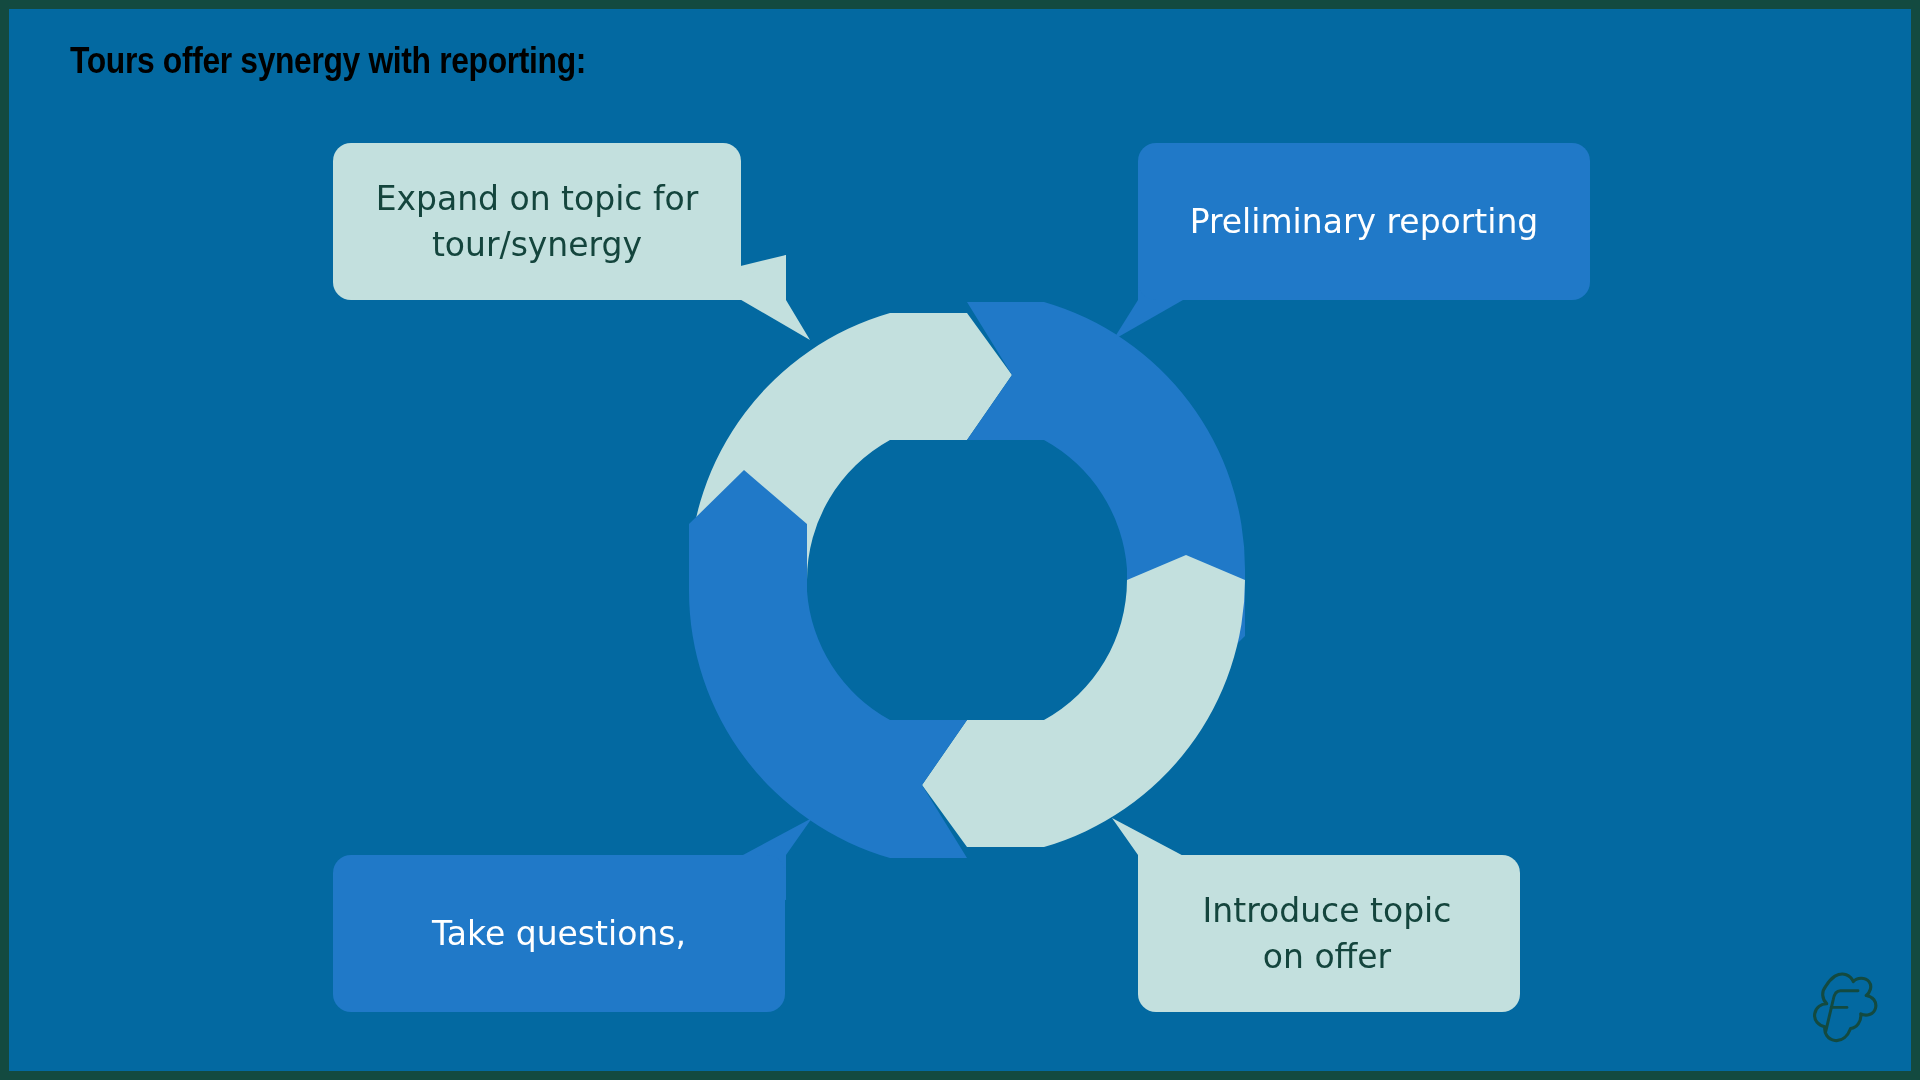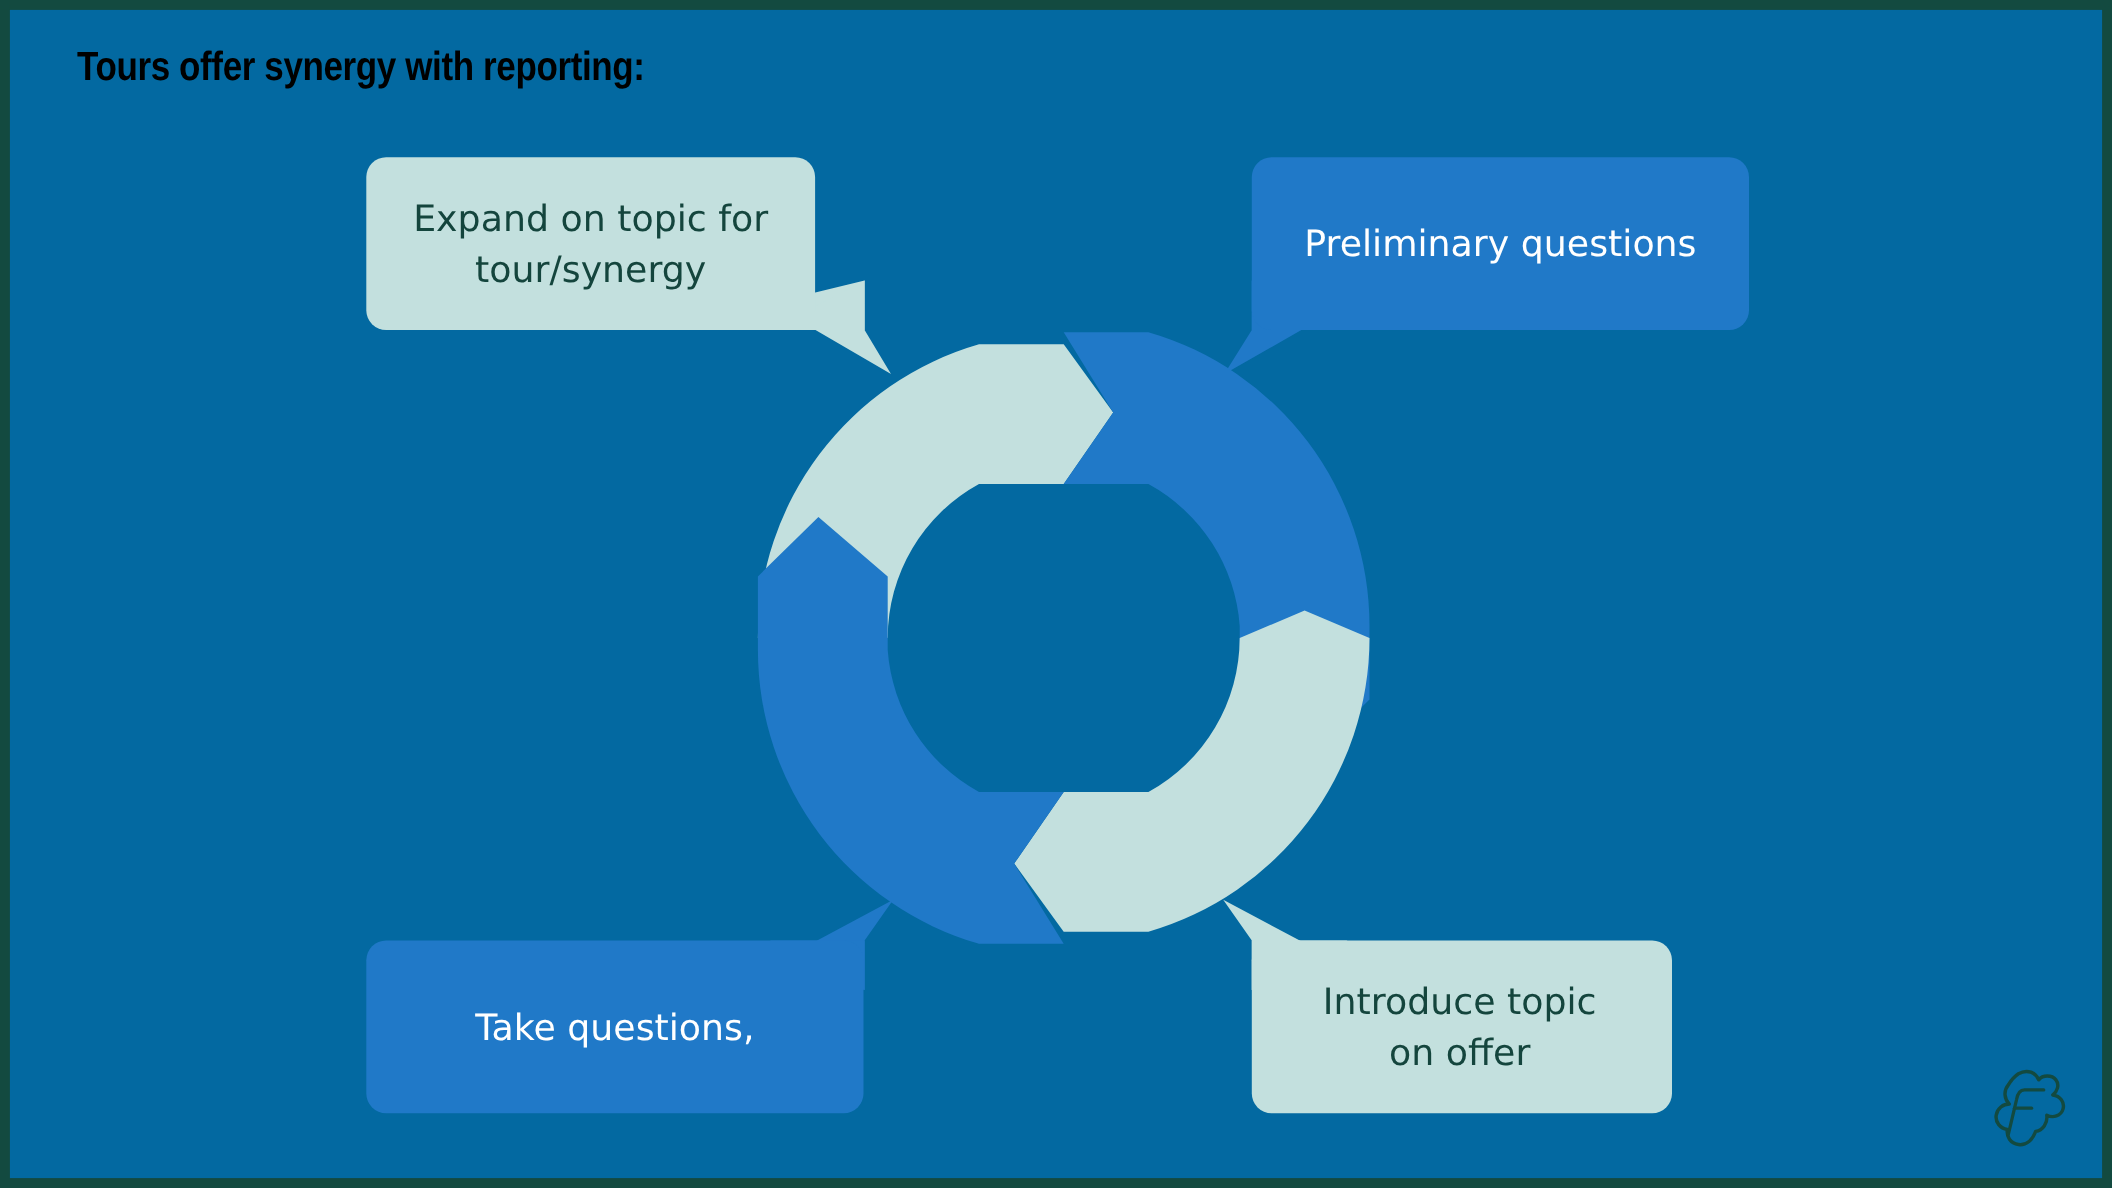--- a/index.html
+++ b/index.html
@@ -157,21 +157,21 @@
 
   <div class="callout light" id="callout-expand">
     <span>
       <span>Expand on topic for</span><br>
       <span>tour/synergy</span>
     </span>
   </div>
 
   <div class="callout blue" id="callout-prelim">
     <span>
-      <span>Preliminary questions</span>
+      <span>Preliminary reporting</span>
     </span>
   </div>
 
   <div class="callout blue" id="callout-take">
     <span>
       <span>Take questions,</span><br>
     </span>
   </div>
 
   <div class="callout light" id="callout-intro">

